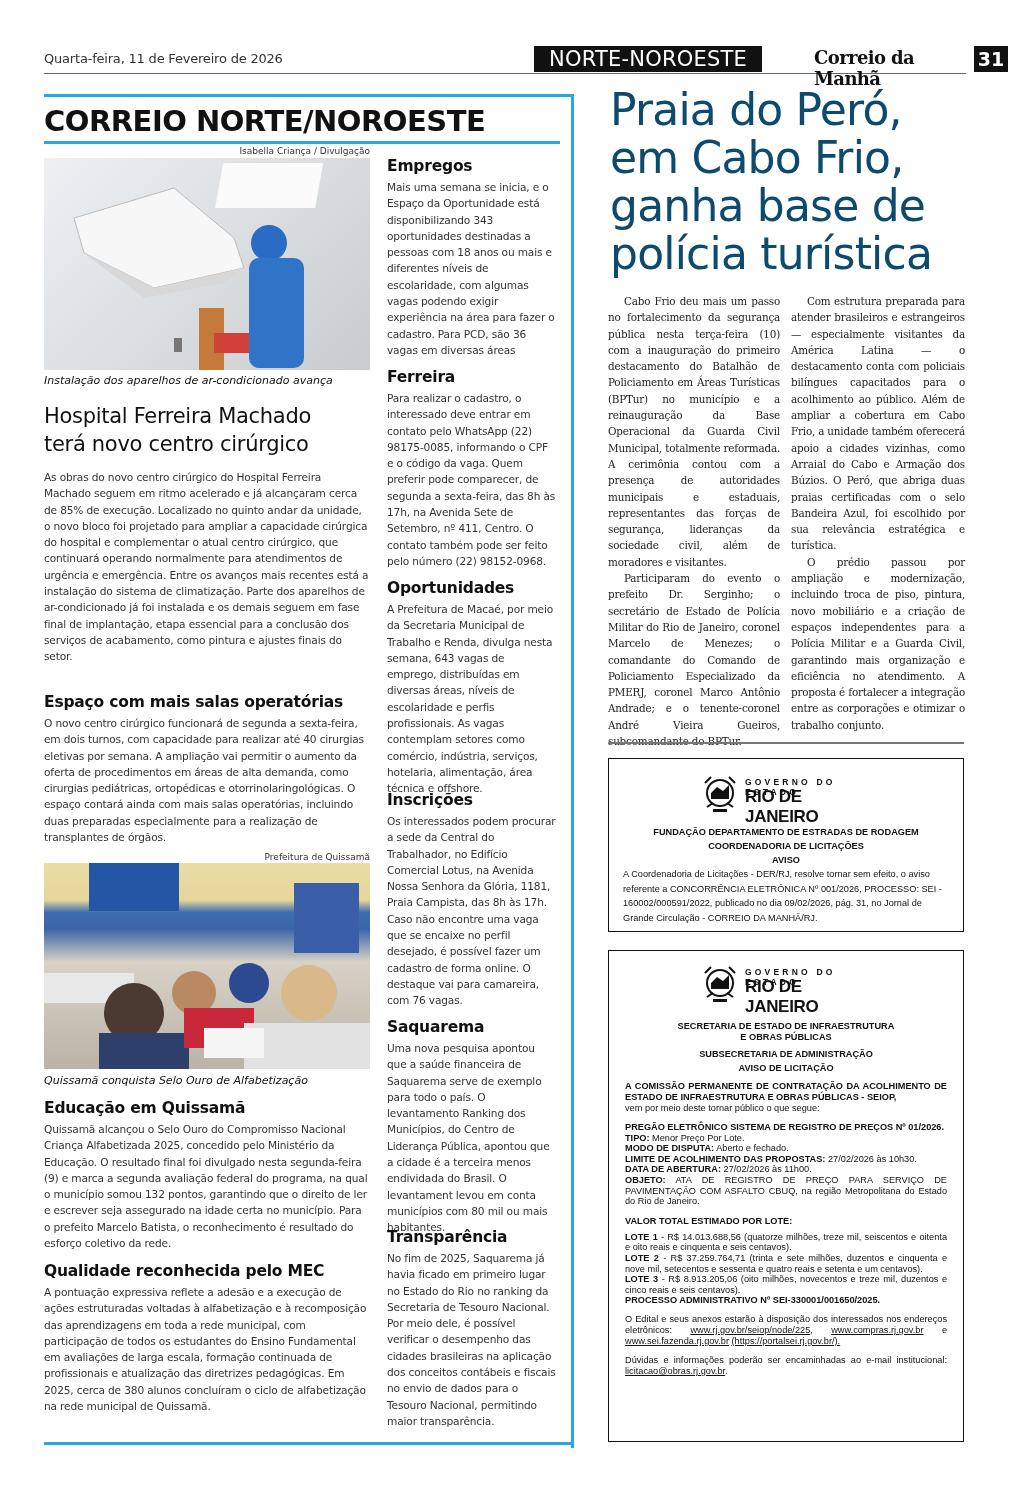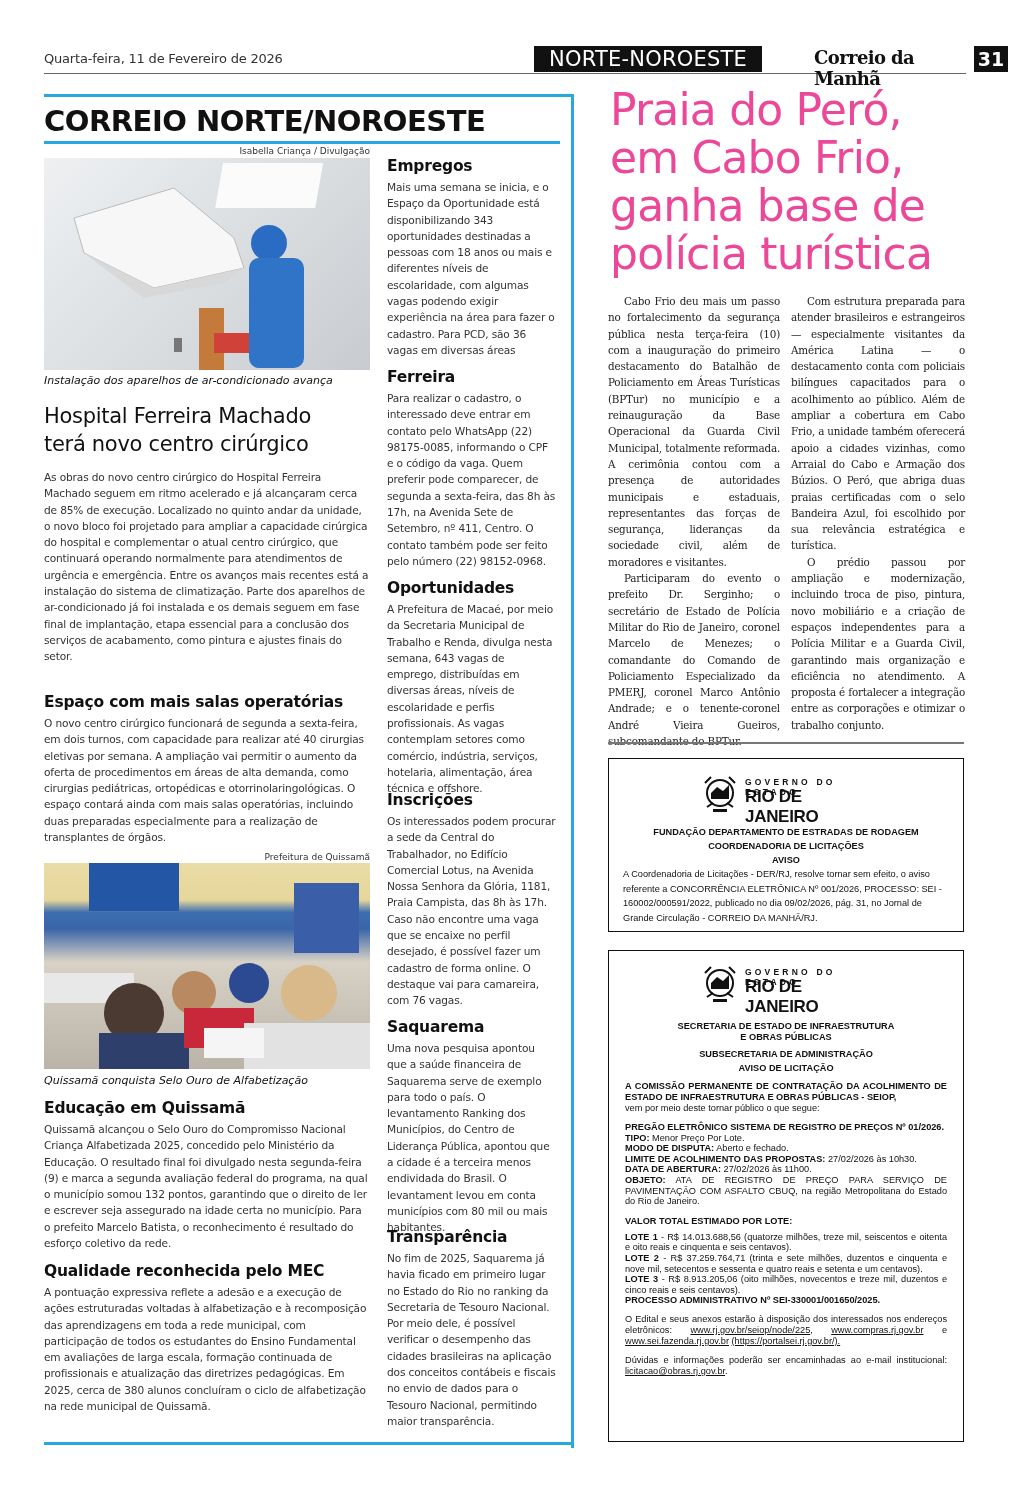--- a/index.html
+++ b/index.html
@@ -26,21 +26,21 @@
   .photo { position: absolute; overflow: hidden; }
   .photo1 { left: 44px; top: 158px; width: 326px; height: 212px; background: linear-gradient(135deg, #eef0f2 0%, #d9dde0 55%, #c8ccd0 100%); }
   .photo2 { left: 44px; top: 863px; width: 326px; height: 206px; background: linear-gradient(180deg, #e9dca6 0%, #e6d69a 18%, #3c6db0 24%, #3a65a8 32%, #d8d2c6 48%, #b9b3a8 100%); }
   .caption { position: absolute; font-size: 11px; font-style: italic; color: #111; }
 
   .headline { position: absolute; font-size: 21px; color: #111; line-height: 28px; letter-spacing: -0.3px; }
   .subhead { position: absolute; font-size: 15.5px; font-weight: bold; color: #111; letter-spacing: -0.2px; }
   .sans-body { position: absolute; font-size: 10.6px; line-height: 16.3px; color: #333; letter-spacing: -0.15px; }
 
   
-  .main-headline { position: absolute; left: 610px; top: 86px; width: 360px; font-size: 44px; line-height: 48px; color: #ec4899; letter-spacing: -0.8px; }
+  .main-headline { position: absolute; left: 610px; top: 86px; width: 360px; font-size: 44px; line-height: 48px; color: #0c4a6e; letter-spacing: -0.8px; }
   .serif-body { position: absolute; font-family: "DejaVu Serif", serif; font-size: 10.4px; line-height: 16.3px; color: #222;
     text-align: justify; hyphens: auto; letter-spacing: -0.2px; }
   .serif-body p { text-indent: 16px; }
   .divider { position: absolute; left: 608px; top: 742px; width: 356px; height: 2px; background: #777; }
 
   
   .notice { position: absolute; border: 1.5px solid #111; font-family: "Liberation Sans", sans-serif; color: #111; }
   .notice1 { left: 608px; top: 758px; width: 356px; height: 174px; }
   .notice2 { left: 608px; top: 950px; width: 356px; height: 492px; }
   .gov-logo { position: relative; height: 44px; margin: 14px auto 0; width: 170px; }

